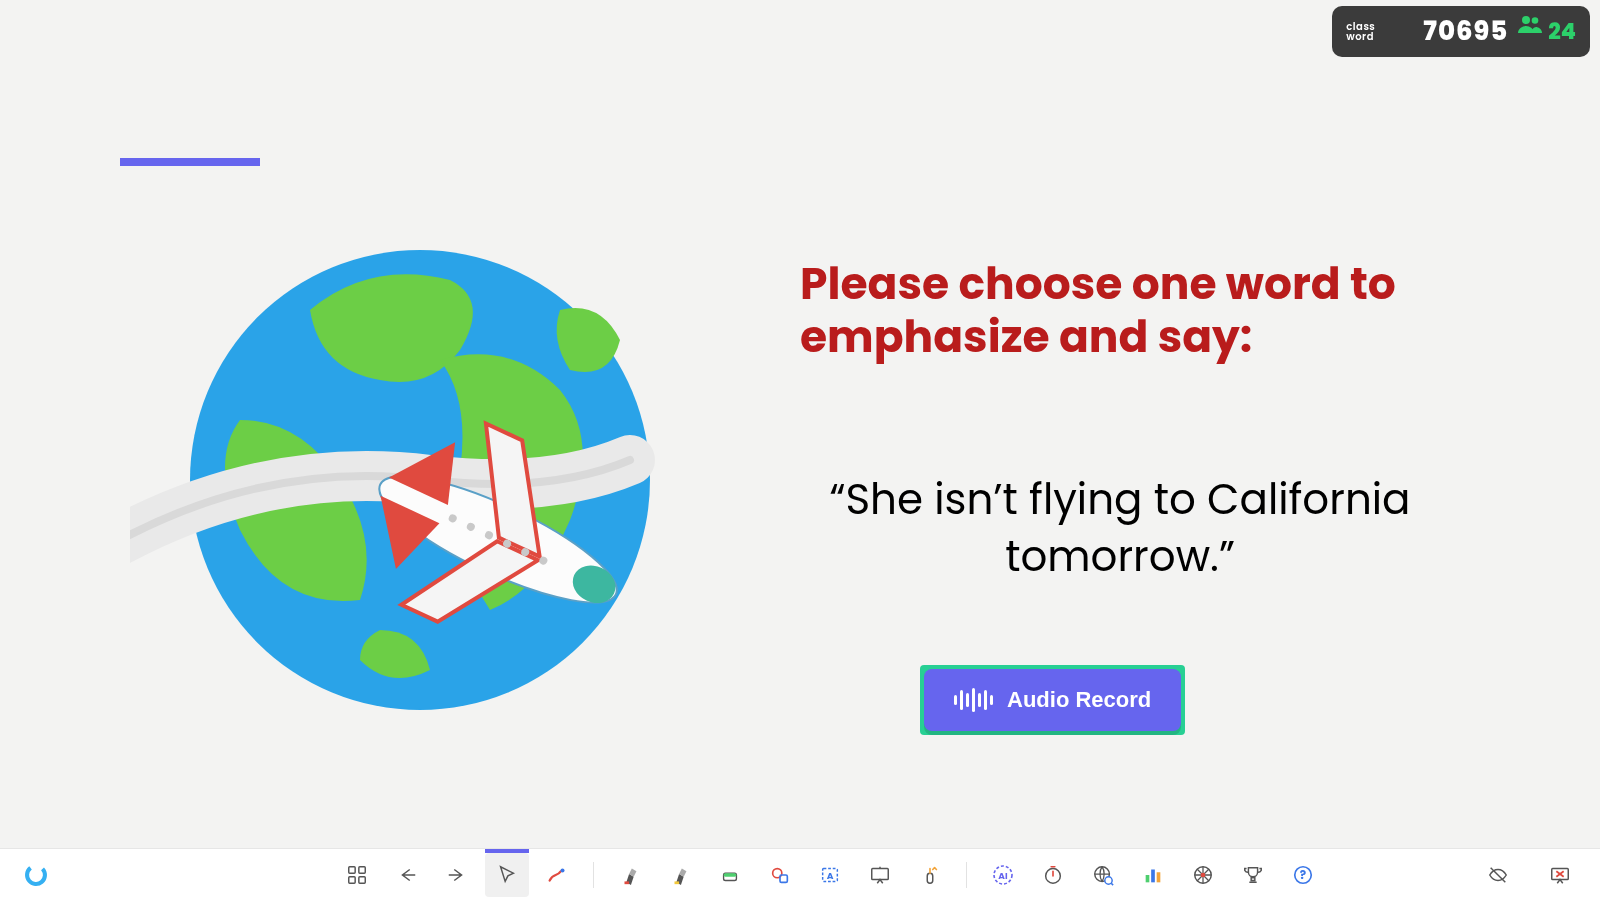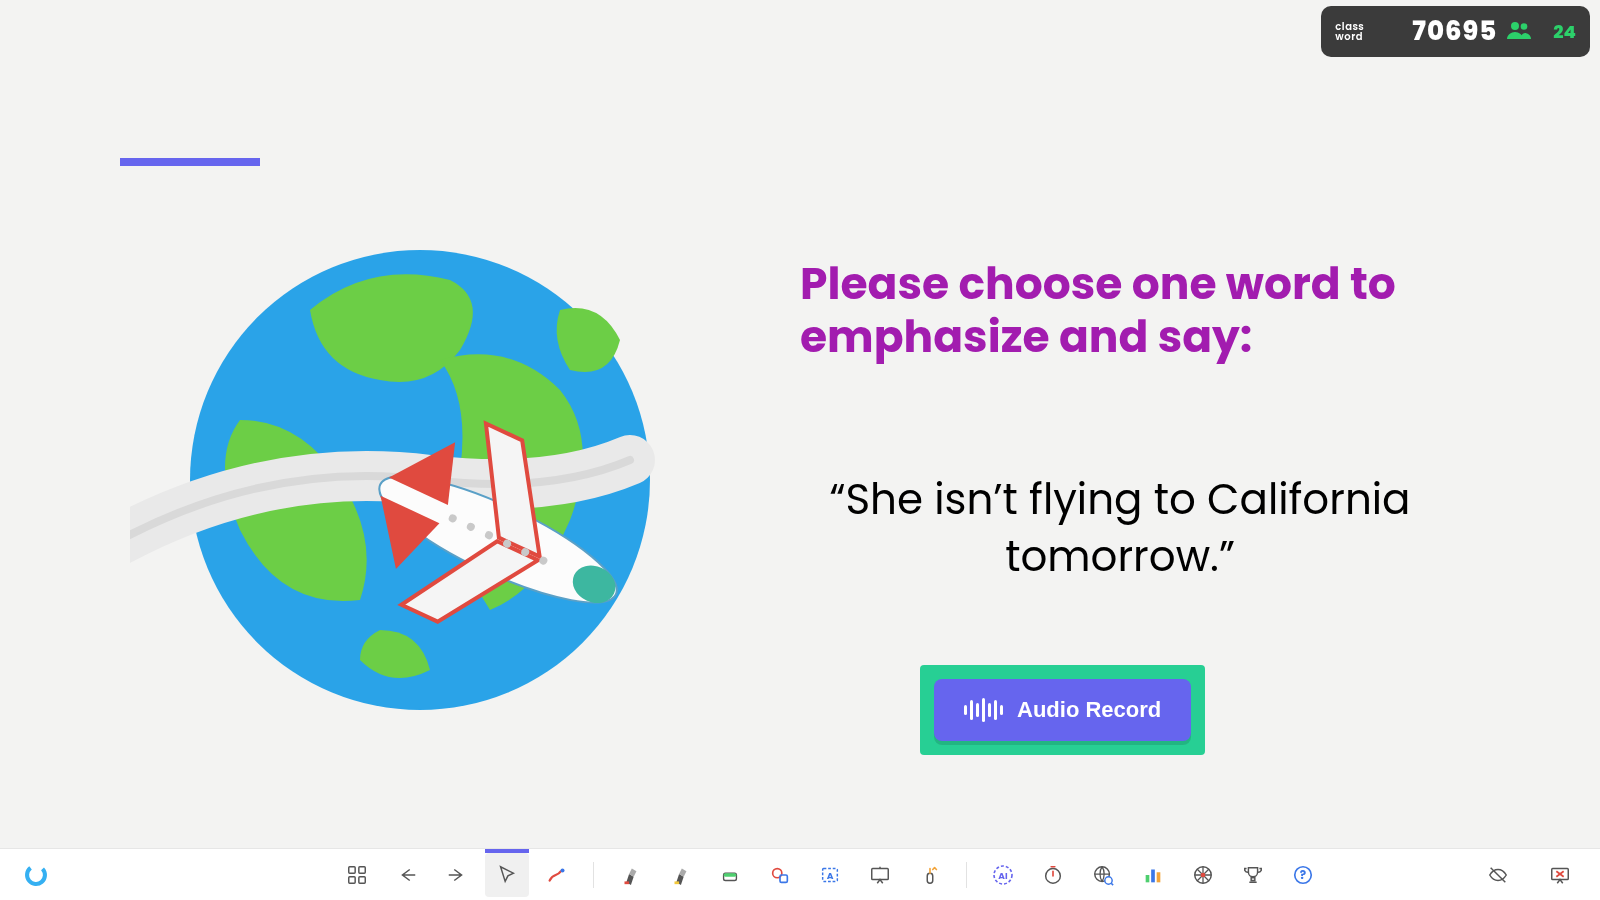--- a/index.html
+++ b/index.html
@@ -13,42 +13,42 @@
     
     .class-badge {
       position: absolute; top: 6px; right: 10px;
       background: #3b3b3b; border-radius: 10px;
       padding: 6px 14px 6px 14px;
       display: flex; align-items: center; gap: 10px;
       color: #fff;
     }
     .class-badge .label { font-size: 10px; line-height: 1.0; font-weight: 600; letter-spacing: .5px; }
     .class-badge .code { font-size: 26px; font-weight: 800; letter-spacing: 1px; margin-left: 38px; }
-    .class-badge .people { display: inline-flex; align-items: center; gap: 22px; color: #2cd06a; font-weight: 800; font-size: 18px; }
+    .class-badge .people { display: inline-flex; align-items: flex-start; gap: 6px; color: #2cd06a; font-weight: 800; font-size: 22px; }
     .class-badge .people .picon { display: inline-block; font-size: 20px; line-height: 1; }
     
     .slide-title {
       position: absolute; left: 120px; top: 96px;
       font-size: 42px; color: #313131; font-weight: 400;
     }
     .title-underline {
       position: absolute; left: 120px; top: 158px;
       width: 140px; height: 8px; background: #6665ee;
     }
     .instruction {
       position: absolute; left: 800px; top: 258px; width: 640px;
-      color: #a21caf; font-weight: 700; font-size: 44px; line-height: 1.2;
+      color: #b91c1c; font-weight: 700; font-size: 44px; line-height: 1.2;
     }
     .sentence {
       position: absolute; left: 800px; top: 440px; width: 640px;
       color: #000000; font-weight: 400; font-size: 42px; line-height: 1.35; text-align: center; margin-top: 32px;
     }
     .record-wrap {
       position: absolute; left: 920px; top: 665px;
-      background: #27cf94; padding: 14px; border-radius: 4px;
+      background: #27cf94; padding: 4px; border-radius: 4px;
       display: inline-block;
     }
     .record-btn {
       background: #6665ee; color: #fff; border: none;
       padding: 18px 30px; border-radius: 8px; font-size: 22px; font-weight: 600;
       display: inline-flex; align-items: center; gap: 14px;
       cursor: pointer;
       box-shadow: 0 4px 0 rgba(0,0,0,.12);
     }
     .record-btn .wave {

